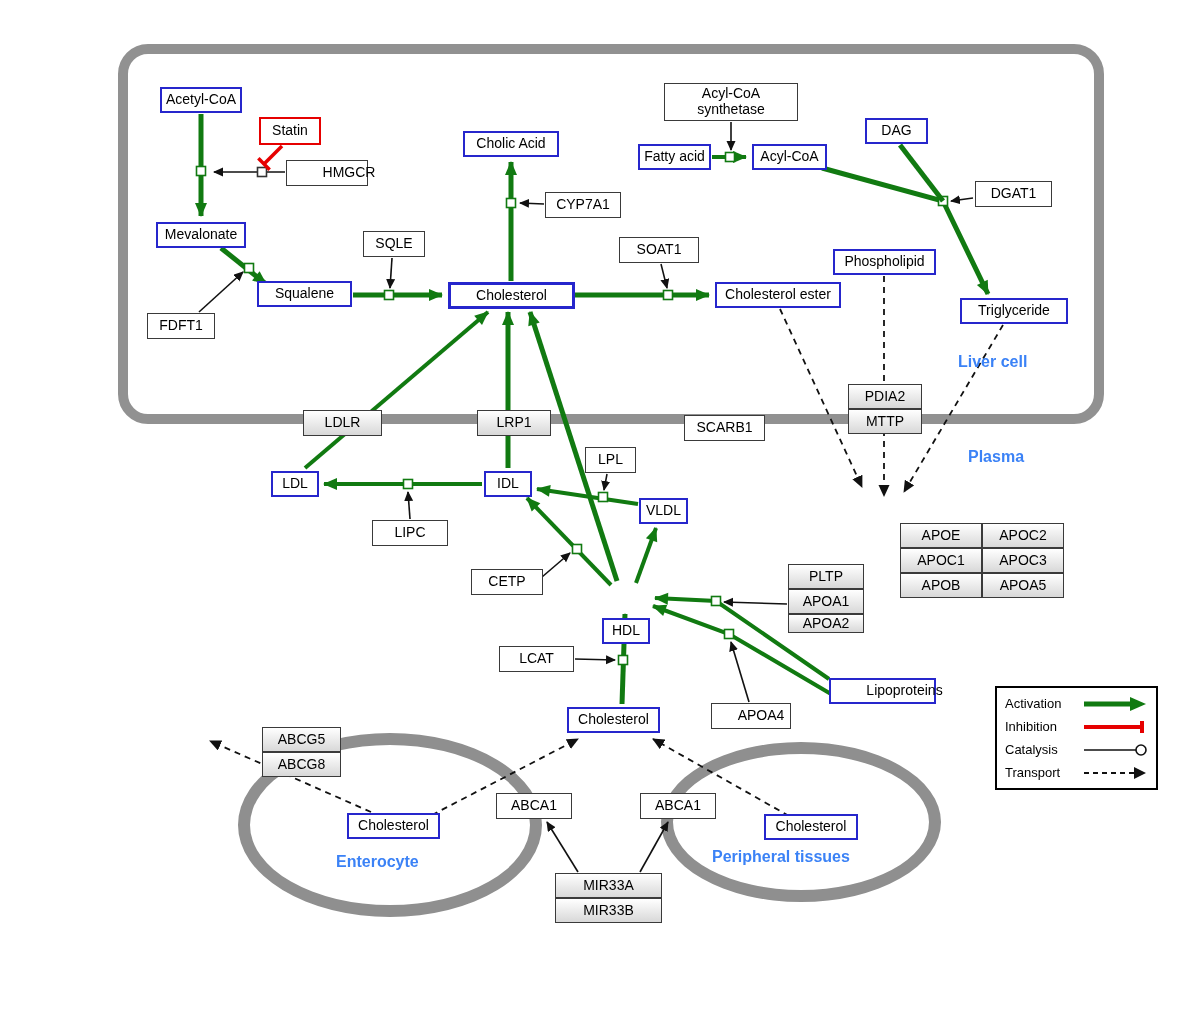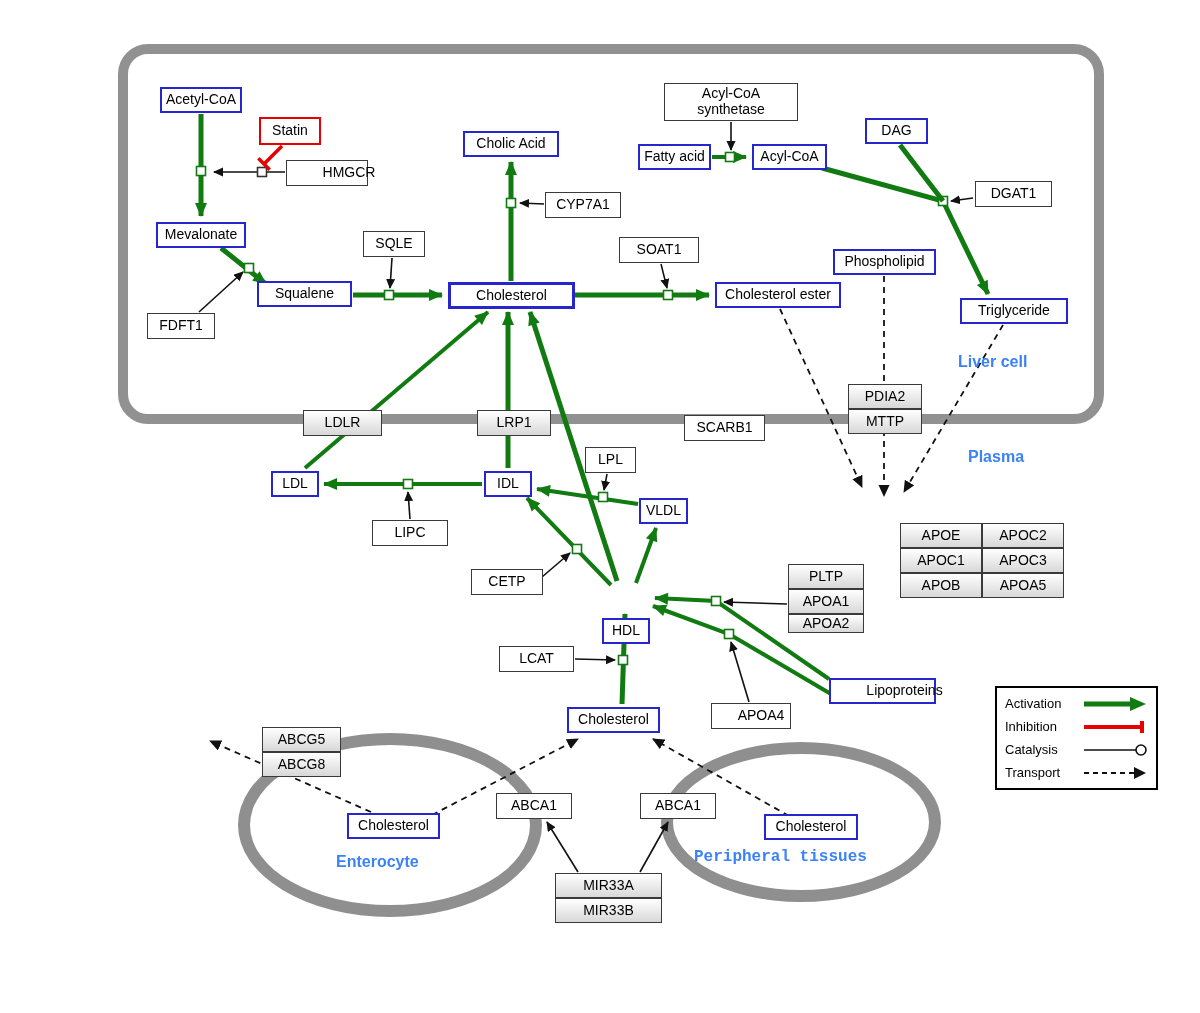--- a/index.html
+++ b/index.html
@@ -109,21 +109,21 @@
       <polyline points="884,276 884,496" class="edge transport" marker-end="url(#m-transport)"></polyline>
       <polyline points="1003,325 904,492" class="edge transport" marker-end="url(#m-transport)"></polyline>
       <polyline points="371,812 210,741" class="edge transport" marker-end="url(#m-transport)"></polyline>
       <polyline points="432,815 578,739" class="edge transport" marker-end="url(#m-transport)"></polyline>
       <polyline points="789,816 653,739" class="edge transport" marker-end="url(#m-transport)"></polyline>
     </svg>
 
   <div class="comp-label" style="left:958px;top:353px;">Liver cell</div>
   <div class="comp-label" style="left:968px;top:448px;">Plasma</div>
   <div class="comp-label" style="left:336px;top:853px;">Enterocyte</div>
-  <div class="comp-label" style="left:694px;top:848px;font-family:Liberation Mono, monospace;">Peripheral tissues</div>
+  <div class="comp-label" style="left:712px;top:848px;">Peripheral tissues</div>
 
   <div id="node-layer">
       <div class="node metabolite" style="left: 160px; top: 87px; width: 82px; height: 26px;">Acetyl-CoA</div>
       <div class="node inhibitor" style="left: 259px; top: 117px; width: 62px; height: 28px;">Statin</div>
       <div class="node gene" style="left: 286px; top: 160px; width: 82px; height: 26px; padding-left: 44px;">HMGCR</div>
       <div class="node metabolite" style="left: 156px; top: 222px; width: 90px; height: 26px;">Mevalonate</div>
       <div class="node gene" style="left: 147px; top: 313px; width: 68px; height: 26px;">FDFT1</div>
       <div class="node metabolite" style="left: 257px; top: 281px; width: 95px; height: 26px;">Squalene</div>
       <div class="node gene" style="left: 363px; top: 231px; width: 62px; height: 26px;">SQLE</div>
       <div class="node metabolite thick" style="left: 448px; top: 282px; width: 127px; height: 27px;">Cholesterol</div>

